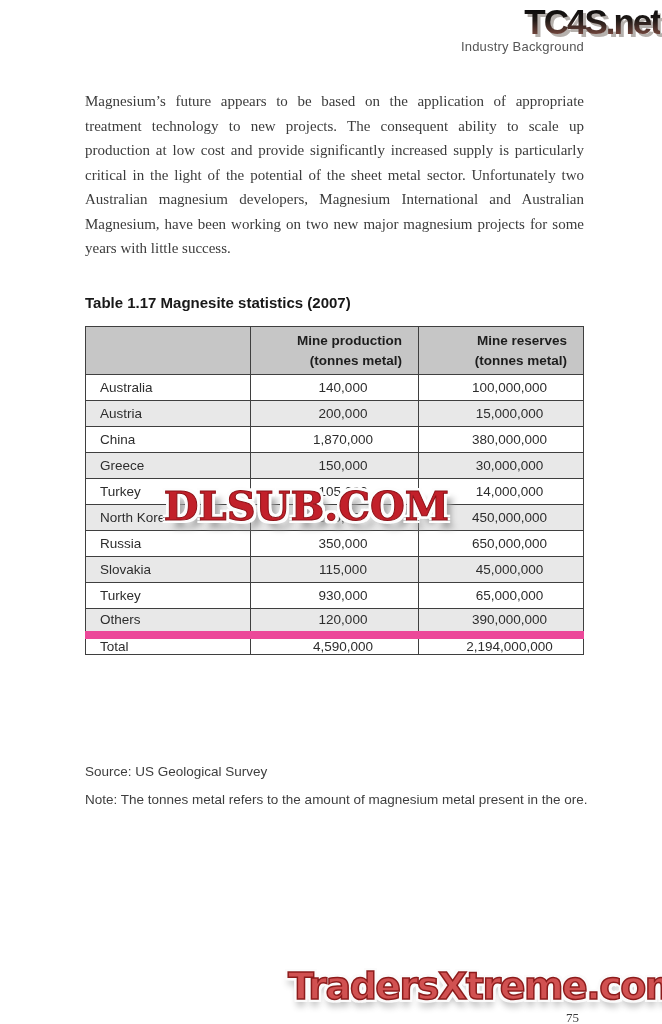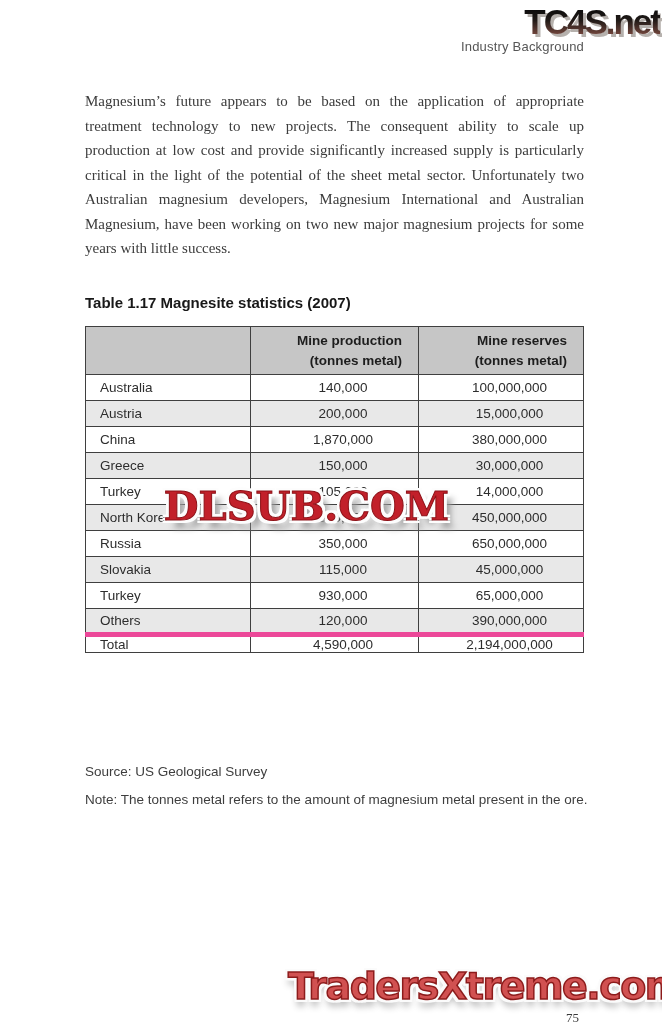--- a/index.html
+++ b/index.html
@@ -69,21 +69,21 @@
     height: 48px; vertical-align: middle;
     text-align: right; padding: 2px 16px 2px 0;
     font-weight: 700; font-size: 13.5px; line-height: 20px;
     color: #1d1d1d;
   }
   .stats tbody td, .stats tfoot td { height: 26px; vertical-align: middle; }
   .stats td.country { text-align: left; padding-left: 14px; }
   .stats td.num { text-align: center; padding-right: 16px; padding-left: 33px; }
   .stats tbody tr:nth-child(even) td { background: #e8e8e8; }
   .stats tfoot td {
-    border-top: 5px solid #ec4899;
+    border-top: 8px solid #ec4899;
     height: 18px; background: #ffffff;
   }
 
   
   .watermark-center {
     position: absolute; left: 85px; top: 482px; width: 443px;
     text-align: center;
     font-family: "DejaVu Serif", serif;
     font-weight: 700; font-size: 40px; letter-spacing: 0px;
     color: #c2202a;

